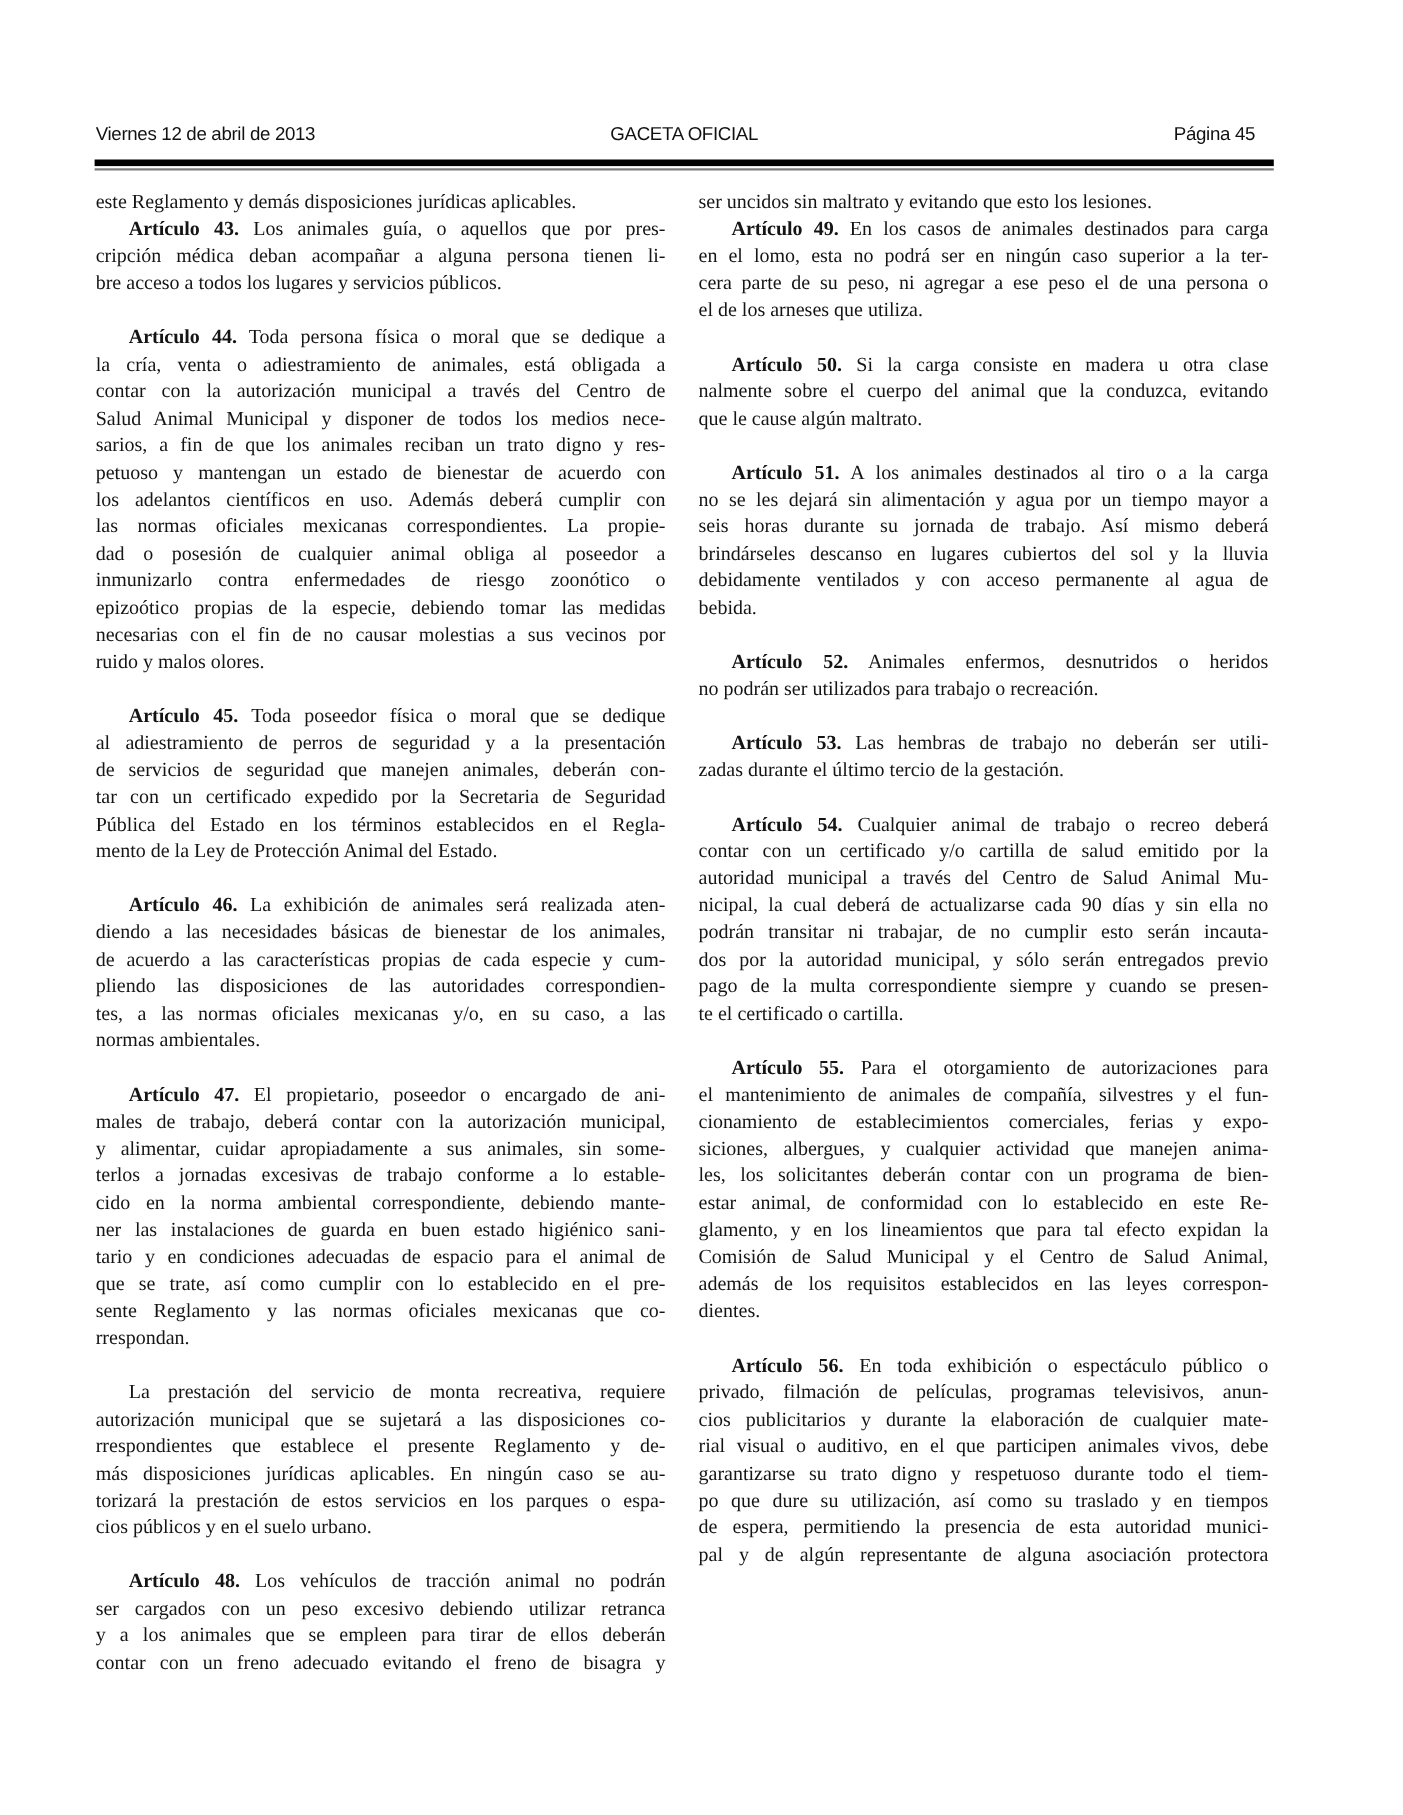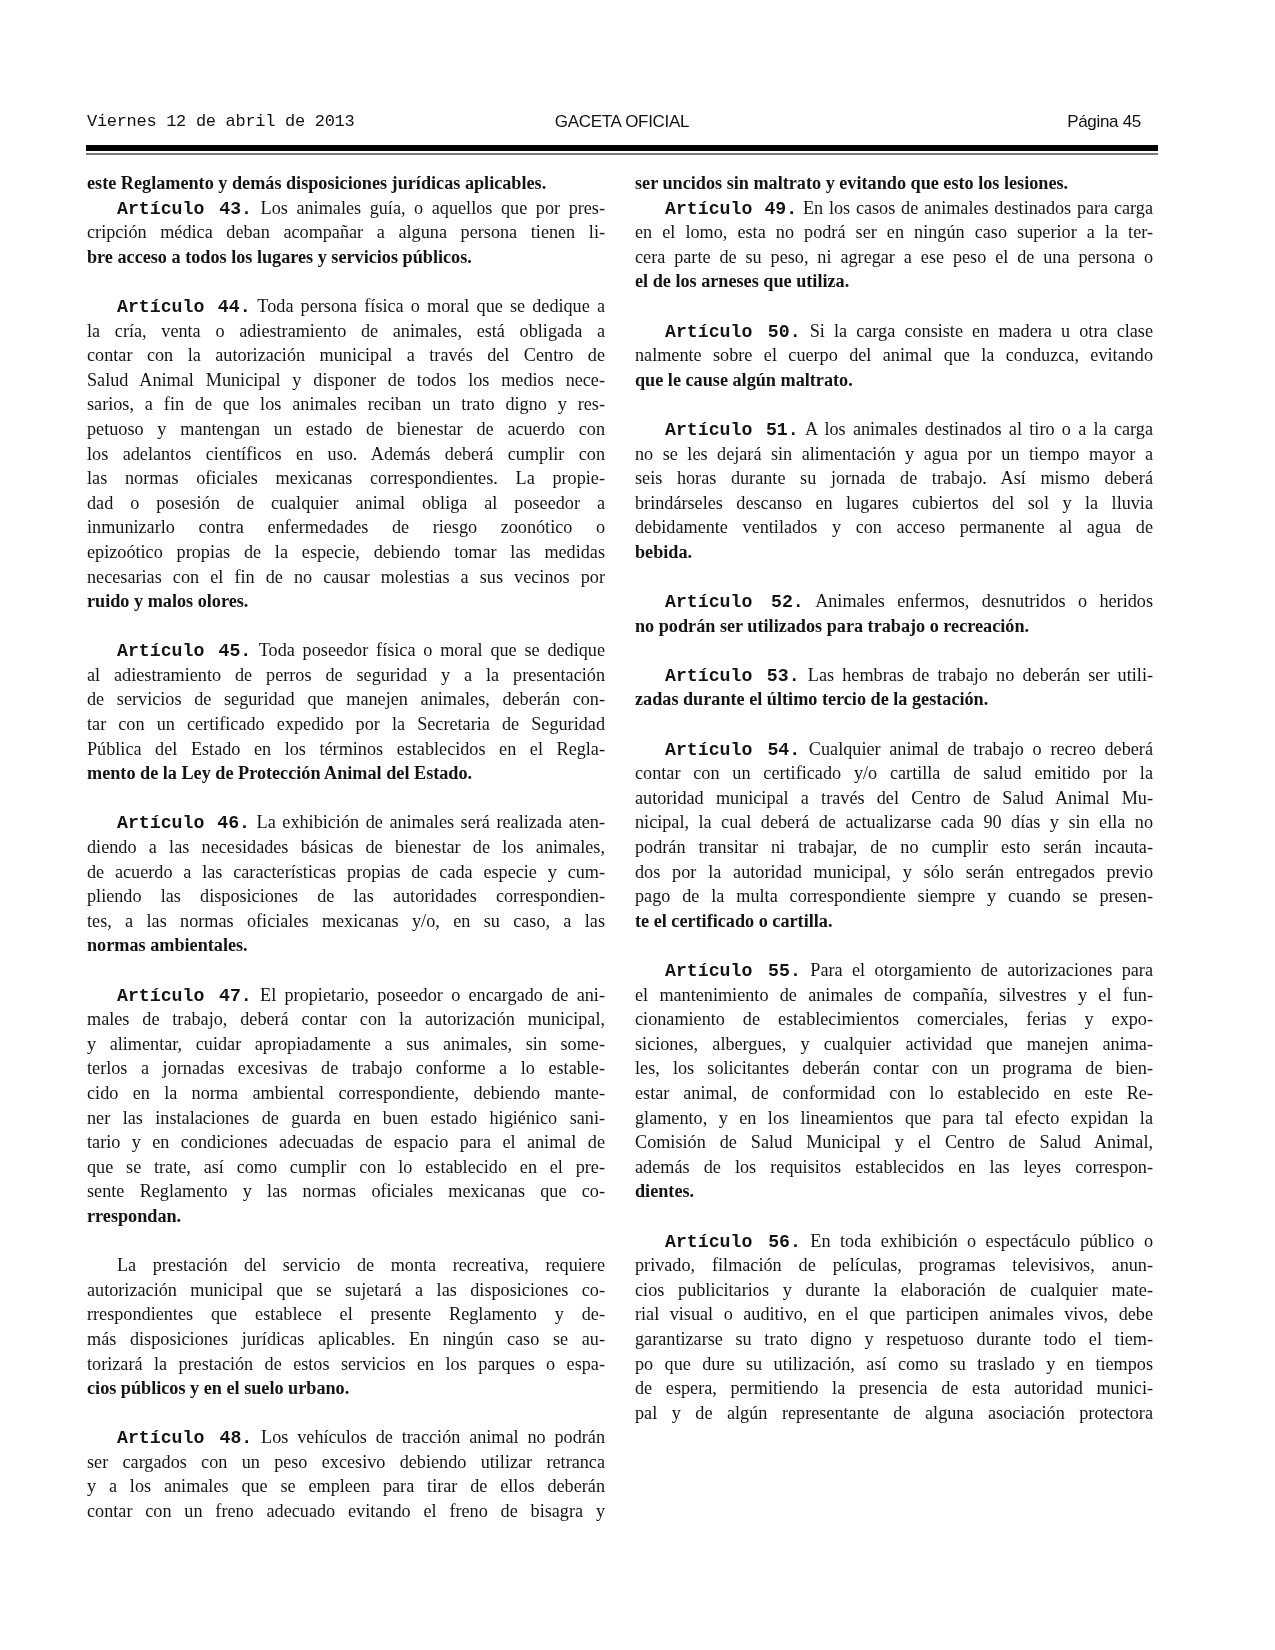--- a/index.html
+++ b/index.html
@@ -1,32 +1,32 @@
 <!DOCTYPE html>
 <html><head>
 <meta charset="utf-8">
 <style>
   html, body { margin:0; padding:0; background:#ffffff; }
   body { width:1275px; height:1650px; position:relative; overflow:hidden; color:#111; }
   .header { position:absolute; left:87px; top:112px; width:1070px; height:24px;
             font-family:"Liberation Sans", sans-serif; font-size:17px; color:#111; letter-spacing:-0.3px; }
-  .header .left { position:absolute; left:0; top:0;font-family:Liberation Mono, monospace; }
+  .header .left { position:absolute; left:0; top:0; }
   .header .center { position:absolute; left:0; width:1070px; text-align:center; top:0; }
   .header .right { position:absolute; right:16px; top:0; }
   .rule-thick { position:absolute; left:86px; top:145px; width:1072px; height:6px; background:#000; }
   .rule-thin { position:absolute; left:86px; top:153px; width:1072px; height:2px; background:#7a7a7a; }
   .col { position:absolute; top:171px; width:518px;
          font-family:"Liberation Serif", serif; font-size:18.2px; line-height:24.6px; color:#141414; }
   .col.left { left:87px; }
   .col.right { left:635px; }
   .line { display:block; height:24.6px; white-space:nowrap; text-align:justify; text-align-last:justify; }
-  .line.last { text-align-last:left;font-weight:bold; }
+  .line.last { text-align-last:left; }
   .line.indent { padding-left:30px; }
   .gap { display:block; height:24.6px; }
-  b { font-weight:bold;font-family:Liberation Mono, monospace; }
+  b { font-weight:bold; }
 </style>
 </head>
 <body>
 
 <div class="header">
   <span class="left">Viernes 12 de abril de 2013</span>
   <span class="center">GACETA OFICIAL</span>
   <span class="right">Página 45</span>
 </div>
 <div class="rule-thick"></div>

